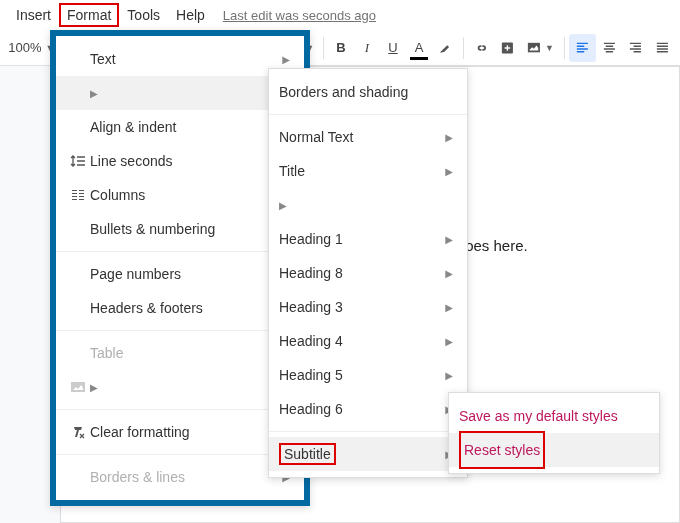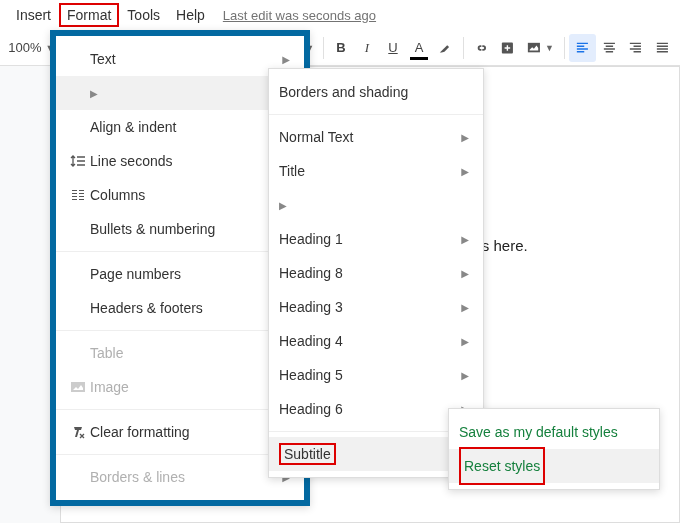--- a/index.html
+++ b/index.html
@@ -17,22 +17,22 @@
   .divider { width: 1px; height: 22px; background: #e0e0e0; margin: 0 4px; }
   .align-left-active { background: #e3edfd; border-radius: 3px; }
   .underline-a { position: relative; }
   .underline-a::after { content:''; position:absolute; left:4px; right:4px; bottom:2px; height:3px; background:#000; }
 
   .canvas { position: absolute; top: 66px; left: 0; right: 0; bottom: 0; background: #f8f9fa; }
   .page { position: absolute; top: 0; left: 60px; right: 0; bottom: 0; background: #fff; border: 1px solid #ddd; }
   .doc-text { position: absolute; top: 170px; left: 380px; font-size: 15px; color: #222; }
 
   .menu1 { position: absolute; top: 30px; left: 50px; width: 260px; background: #fff; border: 6px solid #0369a1; box-shadow: 0 2px 8px rgba(0,0,0,0.15); font-size: 14px; color: #333; padding: 6px 0; z-index: 10; }
-  .menu2 { position: absolute; top: 68px; left: 268px; width: 216px; background: #fff; border: 1px solid #ddd; box-shadow: 0 2px 8px rgba(0,0,0,0.15); font-size: 14px; color: #333; padding: 6px 0; z-index: 11; }
-  .menu3 { position: absolute; top: 408px; left: 448px; width: 212px; background: #fff; border: 1px solid #ddd; box-shadow: 0 2px 8px rgba(0,0,0,0.15); font-size: 14px; color: #15803d; padding: 6px 0; z-index: 12; }
+  .menu2 { position: absolute; top: 68px; left: 268px; width: 200px; background: #fff; border: 1px solid #ddd; box-shadow: 0 2px 8px rgba(0,0,0,0.15); font-size: 14px; color: #333; padding: 6px 0; z-index: 11; }
+  .menu3 { position: absolute; top: 392px; left: 448px; width: 212px; background: #fff; border: 1px solid #ddd; box-shadow: 0 2px 8px rgba(0,0,0,0.15); font-size: 14px; color: #be185d; padding: 6px 0; z-index: 12; }
 
   .mi { display: flex; align-items: center; height: 34px; padding: 0 14px 0 10px; position: relative; cursor: pointer; }
   .mi.disabled { color: #b0b0b0; cursor: default; }
   .mi .iconcell { width: 24px; display: flex; align-items: center; justify-content: center; color: #666; }
   .mi.disabled .iconcell { color: #ccc; }
   .mi .lbl { flex: 1; }
   .mi .subarrow { font-size: 10px; color: #888; }
   .mi .shortcut { color: #888; font-size: 13px; }
   .mi.hover { background: #f1f1f1; }
   .msep { height: 1px; background: #eee; margin: 5px 0; }
@@ -172,21 +172,20 @@
       <span class="lbl">Table</span>
       <span class="subarrow">▶</span>
   </div>
   <div class="mi disabled">
     <span class="iconcell">
         <svg width="16" height="16" viewBox="0 0 16 16">
           <rect x="1" y="3" width="14" height="10" fill="#ccc"></rect>
           <path d="M3 11l3-3 2 2 3-4 2 3v2H3z" fill="#fff"></path>
         </svg>
       </span>
-    <span class="lbl">Image</span>
       <span class="subarrow">▶</span>
   </div>
   <div class="msep"></div>
   <div class="mi">
     <span class="iconcell">
         <svg width="16" height="16" viewBox="0 0 16 16">
           <path d="M4 3h8l-1 3H9l-2 7H5l2-7H5z" fill="#555"></path>
           <path d="M10 10l4 4M14 10l-4 4" stroke="#555" stroke-width="1.3"></path>
         </svg>
       </span>

